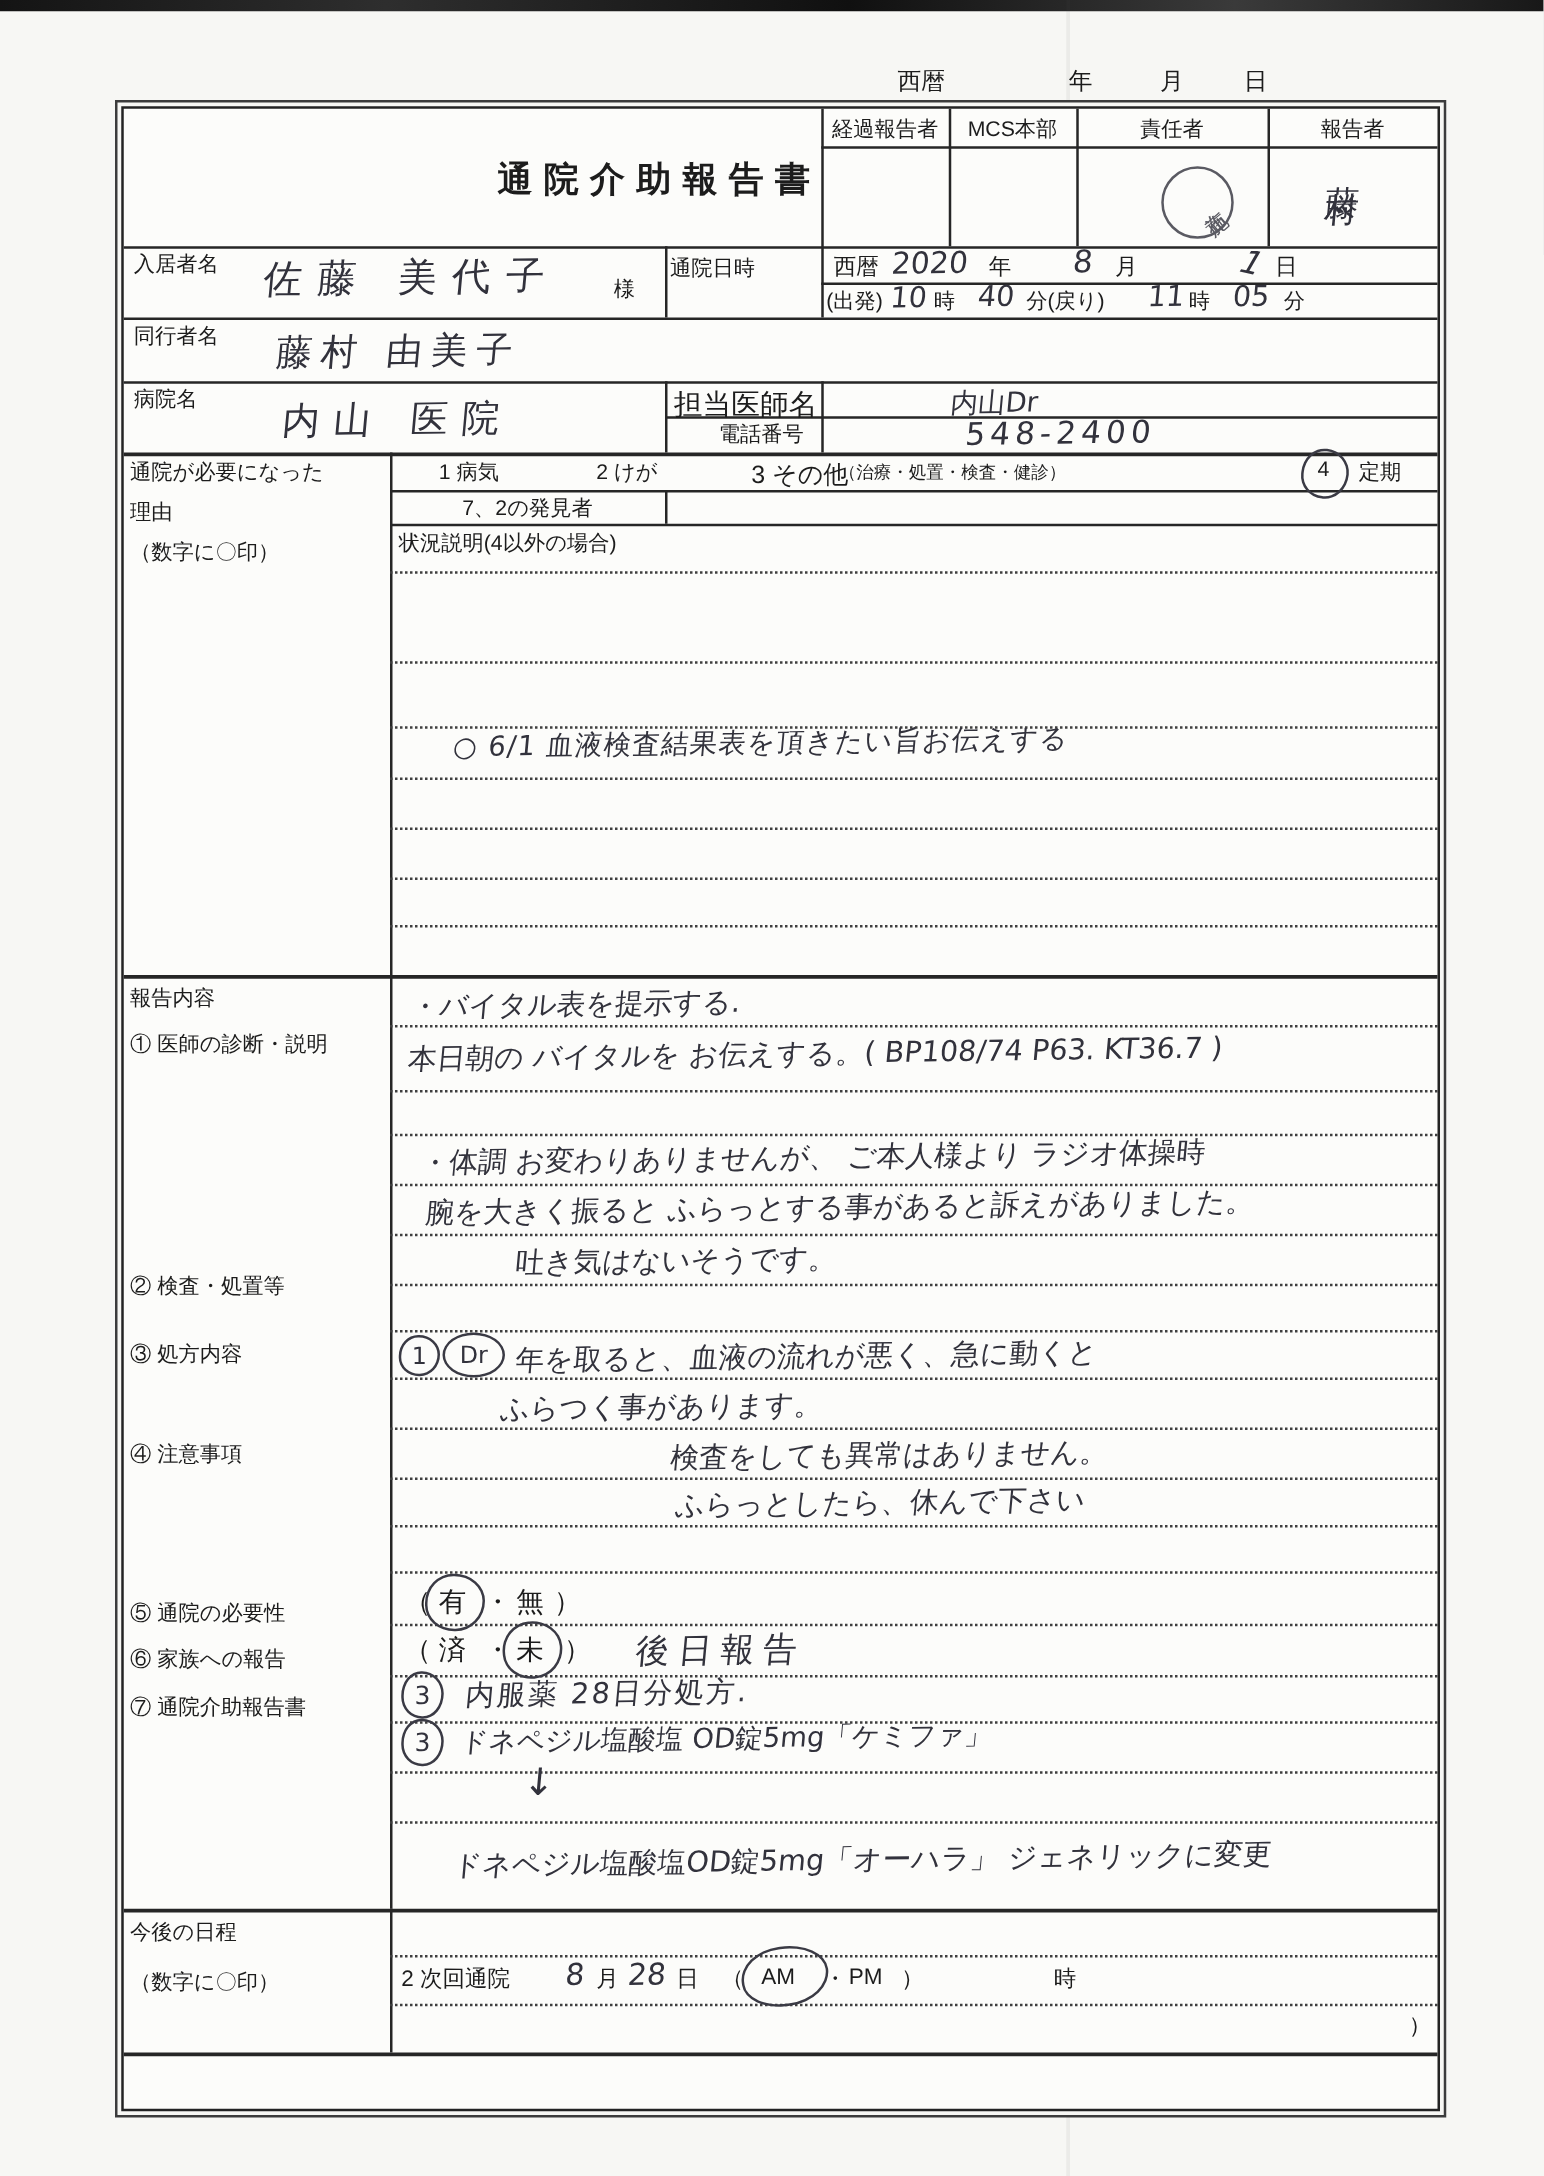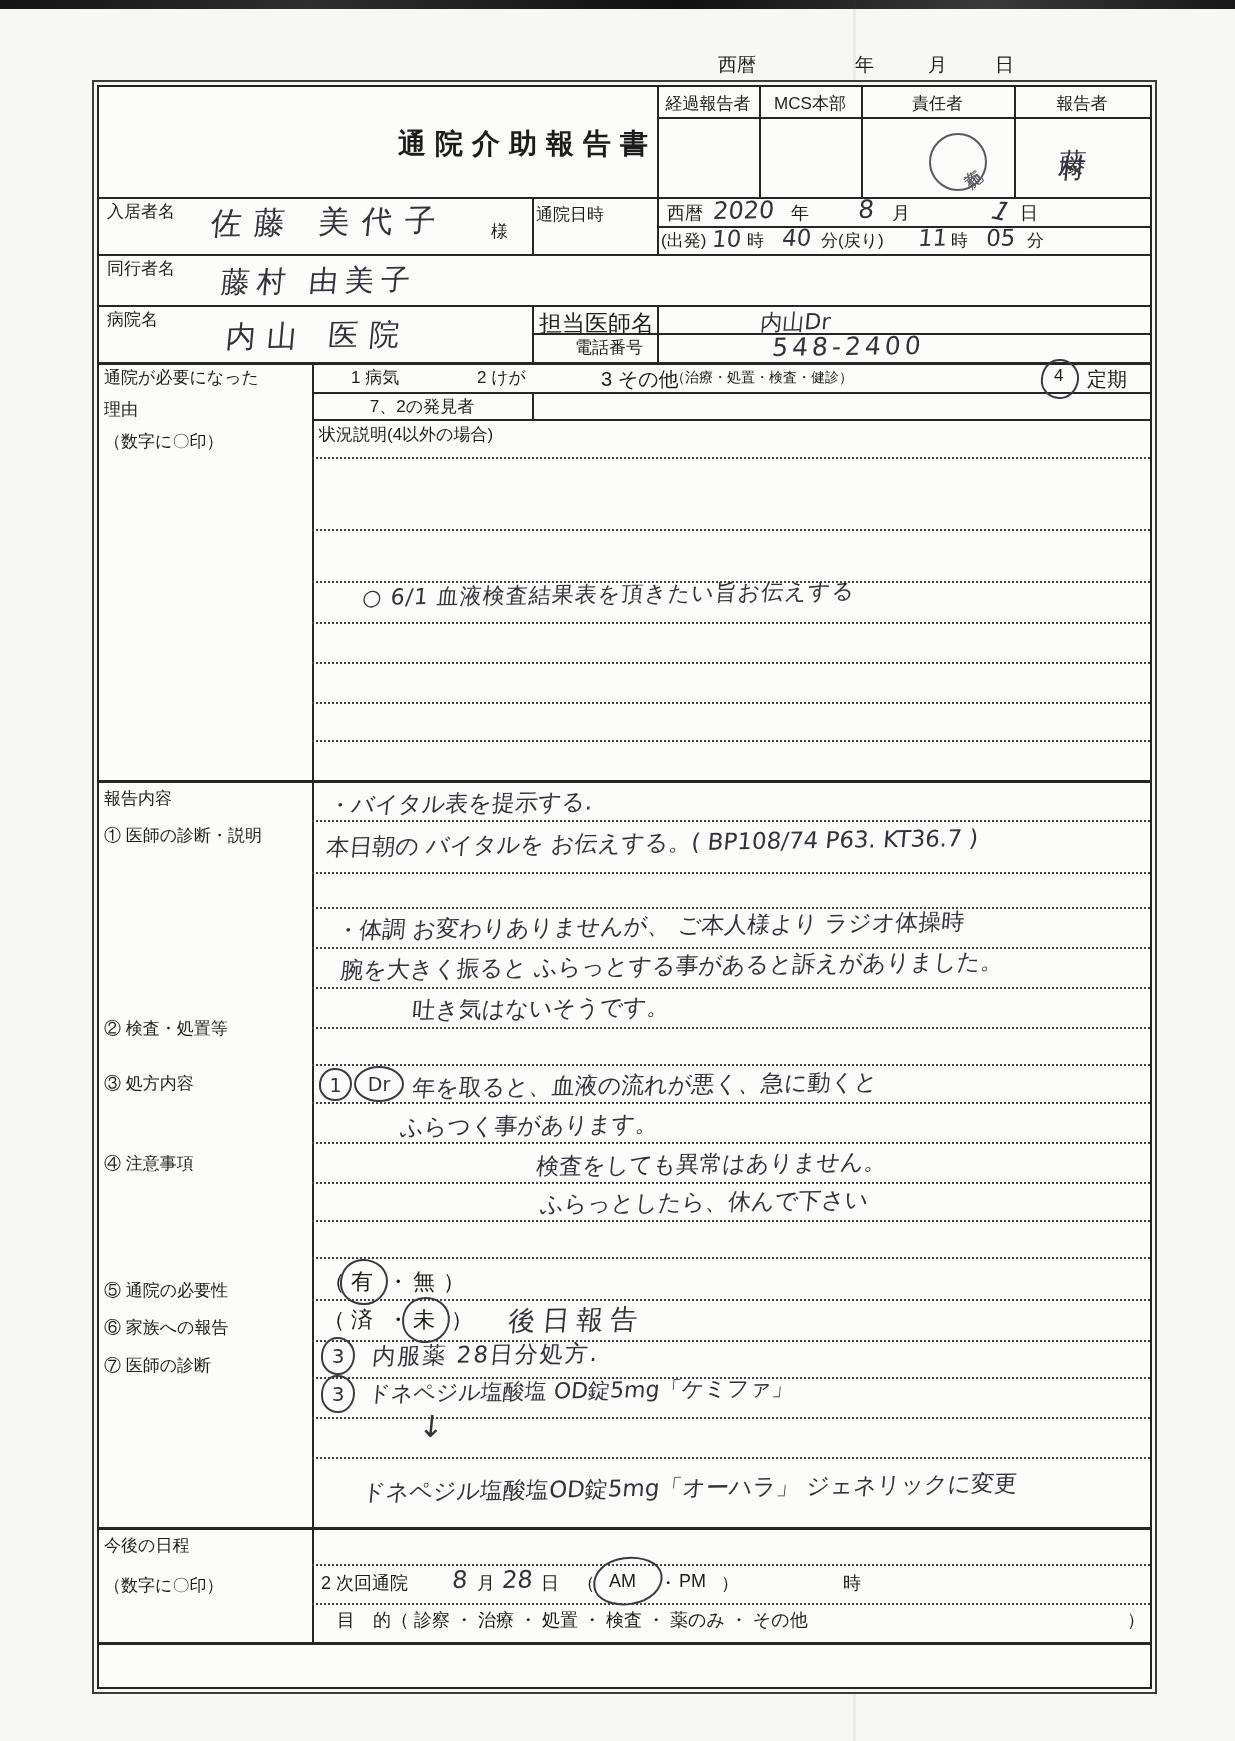--- a/index.html
+++ b/index.html
@@ -134,33 +134,33 @@
 
   <span class="pl" style="left:5px;top:279px;font-size:17px;">通院が必要になった</span>
   <span class="pl" style="left:5px;top:311px;font-size:17px;">理由</span>
   <span class="pl" style="left:5px;top:343px;font-size:17px;">（数字に〇印）</span>
   <span class="pl" style="left:252px;top:279px;font-size:17px;">1 病気</span>
   <span class="pl" style="left:378px;top:279px;font-size:17px;">2 けが</span>
   <span class="pl" style="left:502px;top:279px;font-size:20px;">3 その他</span>
   <span class="pl" style="left:572px;top:282px;font-size:14px;">（治療・処置・検査・健診）</span>
   <span class="pl" style="left:955px;top:279px;font-size:17px;">4</span>
   <div class="hwc" style="left:942px;top:272px;width:34px;height:36px;transform:rotate(6deg);"></div>
-  <span class="pl" style="left:988px;top:279px;font-size:20px;">定期</span>
+  <span class="pl" style="left:988px;top:279px;font-size:17px;">定期</span>
   <span class="pl" style="left:213px;top:308px;width:220px;text-align:center;font-size:17px;">7、2の発見者</span>
   <span class="pl" style="left:220px;top:336px;font-size:17px;">状況説明(4以外の場合)</span>
   <span class="hw" style="left:262px;top:496px;font-size:22px;letter-spacing:1px;">○ 6/1 血液検査結果表を頂きたい旨お伝えする</span>
 
   <span class="pl" style="left:5px;top:700px;font-size:17px;">報告内容</span>
   <span class="pl" style="left:5px;top:737px;font-size:17px;">① 医師の診断・説明</span>
   <span class="pl" style="left:5px;top:902px;font-size:17px;margin-top:28px;">② 検査・処置等</span>
   <span class="pl" style="left:5px;top:985px;font-size:17px;">③ 処方内容</span>
   <span class="pl" style="left:5px;top:1065px;font-size:17px;">④ 注意事項</span>
   <span class="pl" style="left:5px;top:1192px;font-size:17px;">⑤ 通院の必要性</span>
   <span class="pl" style="left:5px;top:1229px;font-size:17px;">⑥ 家族への報告</span>
-  <span class="pl" style="left:5px;top:1267px;font-size:17px;">⑦ 医師の診断</span>
+  <span class="pl" style="left:5px;top:1267px;font-size:17px;">⑦ 通院介助報告書</span>
 
   <span class="hw" style="left:228px;top:703px;font-size:23px;">・バイタル表を提示する.</span>
   <span class="hw" style="left:226px;top:745px;font-size:23px;">本日朝の バイタルを お伝えする。( BP108/74  P63.  KT36.7 )</span>
   <span class="hw" style="left:236px;top:828px;font-size:23px;">・体調 お変わりありませんが、 ご本人様より ラジオ体操時</span>
   <span class="hw" style="left:240px;top:868px;font-size:23px;">腕を大きく振ると ふらっとする事があると訴えがありました。</span>
   <span class="hw" style="left:312px;top:908px;font-size:23px;">吐き気はないそうです。</span>
 
   <div class="hwc" style="left:220px;top:981px;width:29px;height:29px;font-size:19px;">
         <span>1</span>
       </div>
@@ -205,17 +205,16 @@
   <span class="pl" style="left:378px;top:1484px;font-size:18px;">月</span>
   <span class="hw" style="left:402px;top:1479px;font-size:24px;">28</span>
   <span class="pl" style="left:442px;top:1484px;font-size:18px;">日</span>
   <span class="pl" style="left:478px;top:1484px;font-size:18px;">（</span>
   <span class="pl" style="left:510px;top:1484px;font-size:18px;">AM</span>
   <div class="hwc" style="left:494px;top:1470px;width:66px;height:44px;transform:rotate(-8deg);"></div>
   <span class="pl" style="left:560px;top:1484px;font-size:18px;">・</span>
   <span class="pl" style="left:580px;top:1484px;font-size:18px;">PM</span>
   <span class="pl" style="left:622px;top:1484px;font-size:18px;">）</span>
   <span class="pl" style="left:744px;top:1484px;font-size:18px;">時</span>
-  <span class="pl" style="left:238px;top:1521px;font-size:18px;">目　的（ 診察 ・ 治療 ・ 処置 ・ 検査 ・ 薬のみ ・ その他</span>
   <span class="pl" style="left:1028px;top:1521px;font-size:18px;">）</span>
 
 </div>
 
 </div>
 </body></html>

